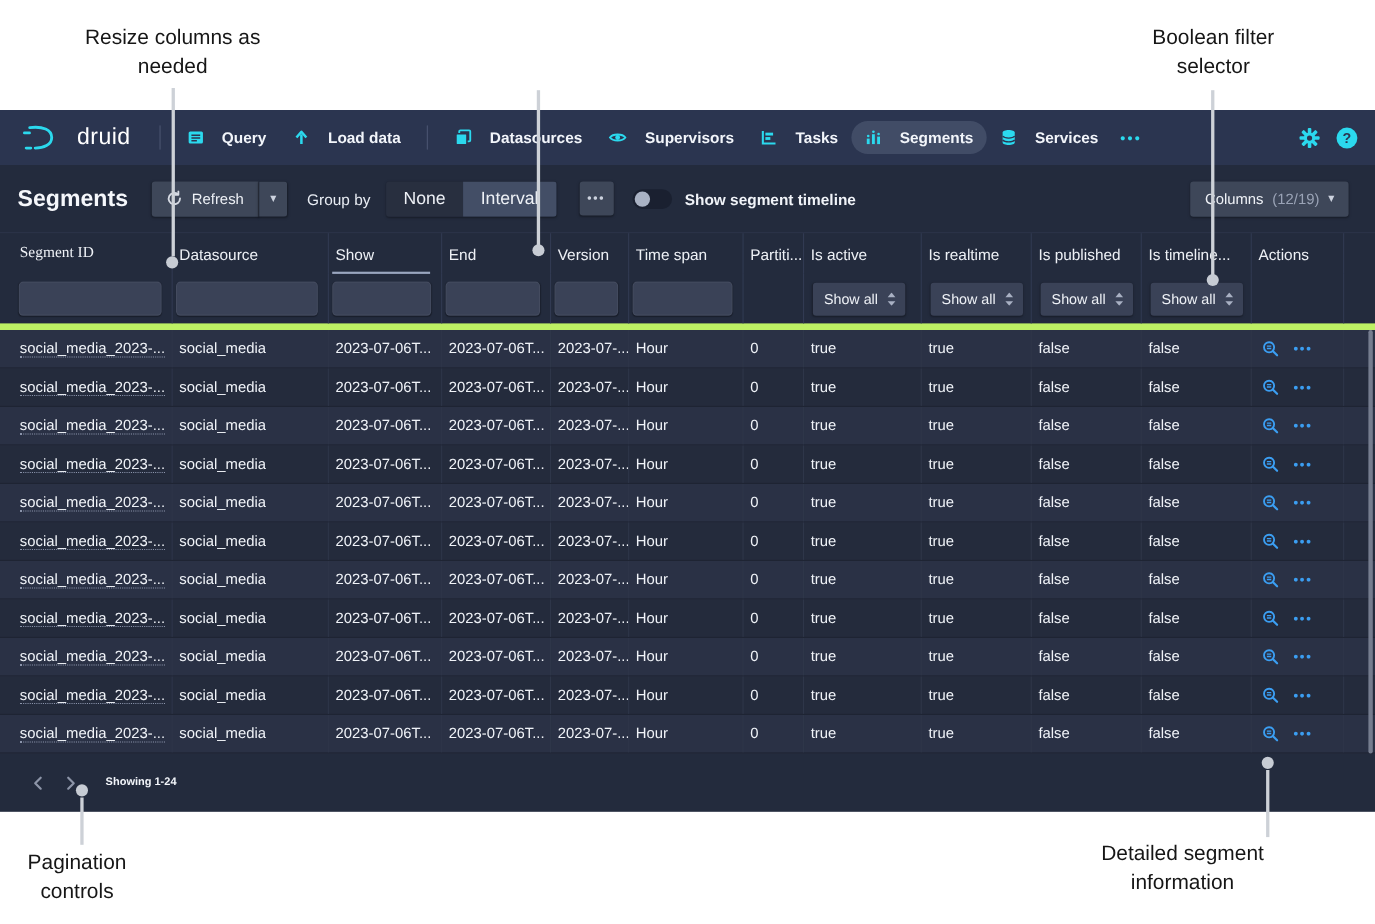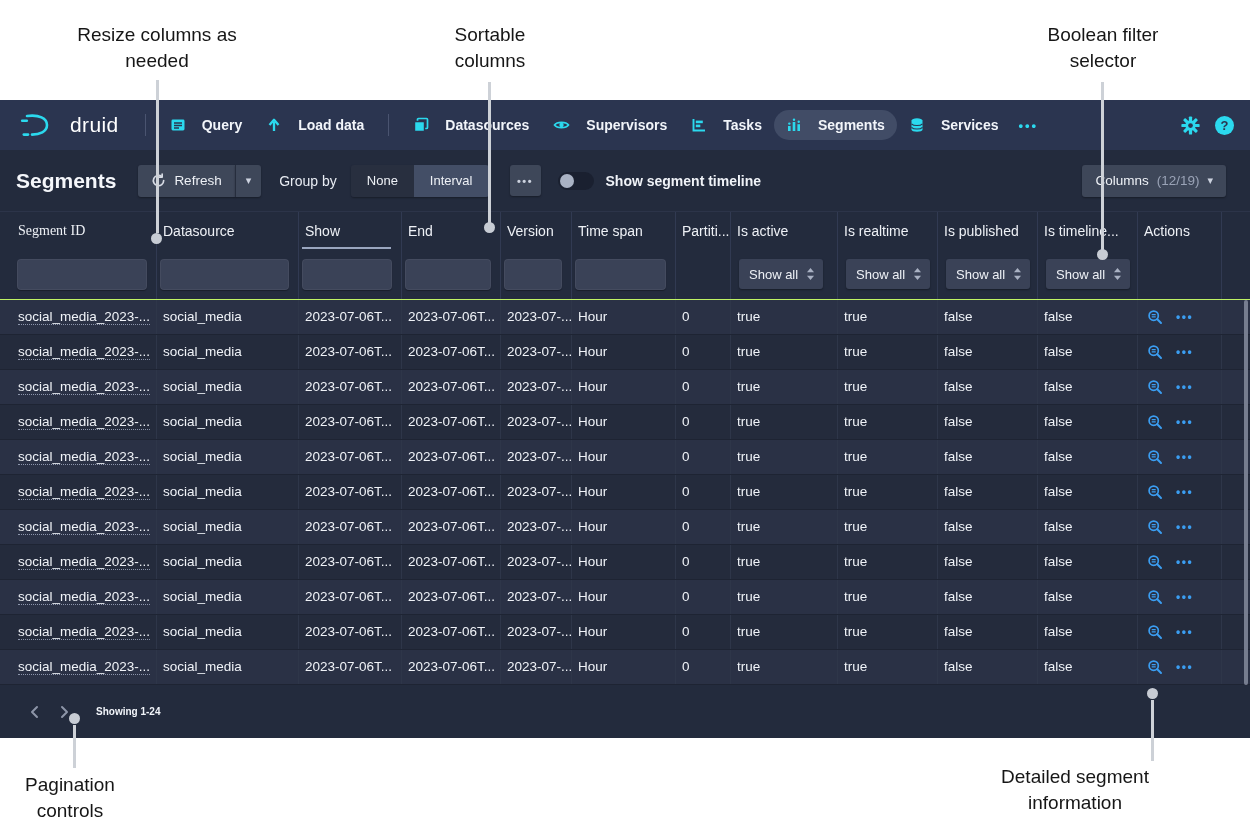--- a/index.html
+++ b/index.html
@@ -44,21 +44,21 @@
   .btn { background:var(--btn); color:#eef1f6; border-radius:3px; font-size:13.5px;
          display:inline-flex; align-items:center; gap:8px; height:32px; padding:0 13px;
          box-shadow:0 1px 2px rgba(0,0,0,.35); cursor:pointer; white-space:nowrap; }
   .split { display:flex; }
   .split .btn.main { border-radius:3px 0 0 3px; }
   .split .btn.caret { border-radius:0 3px 3px 0; padding:0 10px; border-left:1px solid rgba(18,24,38,.55); }
   .caret-glyph { color:#cdd3df; font-size:11px; }
   .label { font-size:14px; color:#e8ecf3; margin:0 14px 0 18px; }
   .seg-group { display:flex; border-radius:3px; overflow:hidden;
                box-shadow:0 1px 2px rgba(0,0,0,.35); }
-  .seg-btn { height:32px; display:flex; align-items:center; padding:0 16px; font-size:13px;
+  .seg-btn { height:32px; display:flex; align-items:center; padding:0 16px; font-size:16px;
              color:#eef1f6; cursor:pointer; }
   .seg-btn.selected { background:#282f3f; }
   .seg-btn.normal { background:#434e66; }
   .more-btn { width:31px; height:31px; background:var(--btn); border-radius:3px;
               margin-left:21px; display:flex; align-items:center; justify-content:center;
               color:#ccd2de; font-size:11px; letter-spacing:1.5px; font-weight:700;
               box-shadow:0 1px 2px rgba(0,0,0,.35); cursor:pointer; }
   .toggle { width:36px; height:18px; border-radius:10px; background:#1a2030; margin-left:17px;
             position:relative; cursor:pointer; }
   .toggle .knob { position:absolute; left:2px; top:2px; width:14px; height:14px;
@@ -71,21 +71,21 @@
   .grid { display:grid;
     grid-template-columns:157px 142px 103px 99px 71px 104px 55px 107px 100px 100px 100px 84px 1fr; }
   .thead { height:38px; border-top:1px solid #2c3449; }
   .th { position:relative; display:flex; align-items:center; font-size:14px; color:#eef1f6;
         padding-left:6px; border-right:1px solid var(--cellborder); overflow:hidden;
         white-space:nowrap; cursor:pointer; }
   .th:first-child { padding-left:18px;font-family:Liberation Serif, serif; }
   .th.nob { border-right:none; cursor:default; }
   .th.sorted::after { content:""; position:absolute; left:3px; right:10px; bottom:0;
                       height:2px; background:#9aa6bf; }
-  .frow { height:51px; border-bottom:1px solid #bef264; }
+  .frow { height:51px; border-bottom:6px solid #bef264; }
   .fcell { display:flex; align-items:center; padding:0 9px 0 3px;
            border-right:1px solid var(--cellborder); }
   .fcell:first-child { padding-left:17px; }
   .fcell.nob { border-right:none; }
   .filter-input { width:100%; height:31px; background:#3a4257; border:none; border-radius:4px;
                   box-shadow:inset 0 0 0 1px rgba(255,255,255,.05), 0 1px 1px rgba(0,0,0,.3);
                   color:#eef1f6; font-size:13px; padding:0 8px; outline:none; }
   .show-all { height:30px; margin-left:5px; background:#3a4257; border-radius:3px;
               display:flex; align-items:center; gap:8px; padding:0 8px 0 10px;
               font-size:13px; color:#eef1f6; box-shadow:0 1px 2px rgba(0,0,0,.35);
@@ -116,21 +116,20 @@
 </style>
 </head>
 <body>
 
 <div class="page">
 
   <div class="ann" style="left:57px; top:22px; width:200px">Resize columns as needed</div>
   <div class="ann-line" style="left:156px; top:80px; height:153px"></div>
   <div class="ann-dot" style="left:151px; top:233px"></div>
 
-  <div class="ann" style="left:435px; top:22px; width:110px">Sortable columns</div>
   <div class="ann-line" style="left:488px; top:82px; height:141px"></div>
   <div class="ann-dot" style="left:484px; top:222px"></div>
 
   <div class="ann" style="left:1028px; top:22px; width:150px">Boolean filter selector</div>
   <div class="ann-line" style="left:1101px; top:82px; height:168px"></div>
   <div class="ann-dot" style="left:1097px; top:249px"></div>
 
   <div class="ann-dot" style="left:69px; top:713px"></div>
   <div class="ann-line" style="left:73px; top:725px; height:43px"></div>
   <div class="ann" style="left:5px; top:772px; width:130px">Pagination controls</div>

